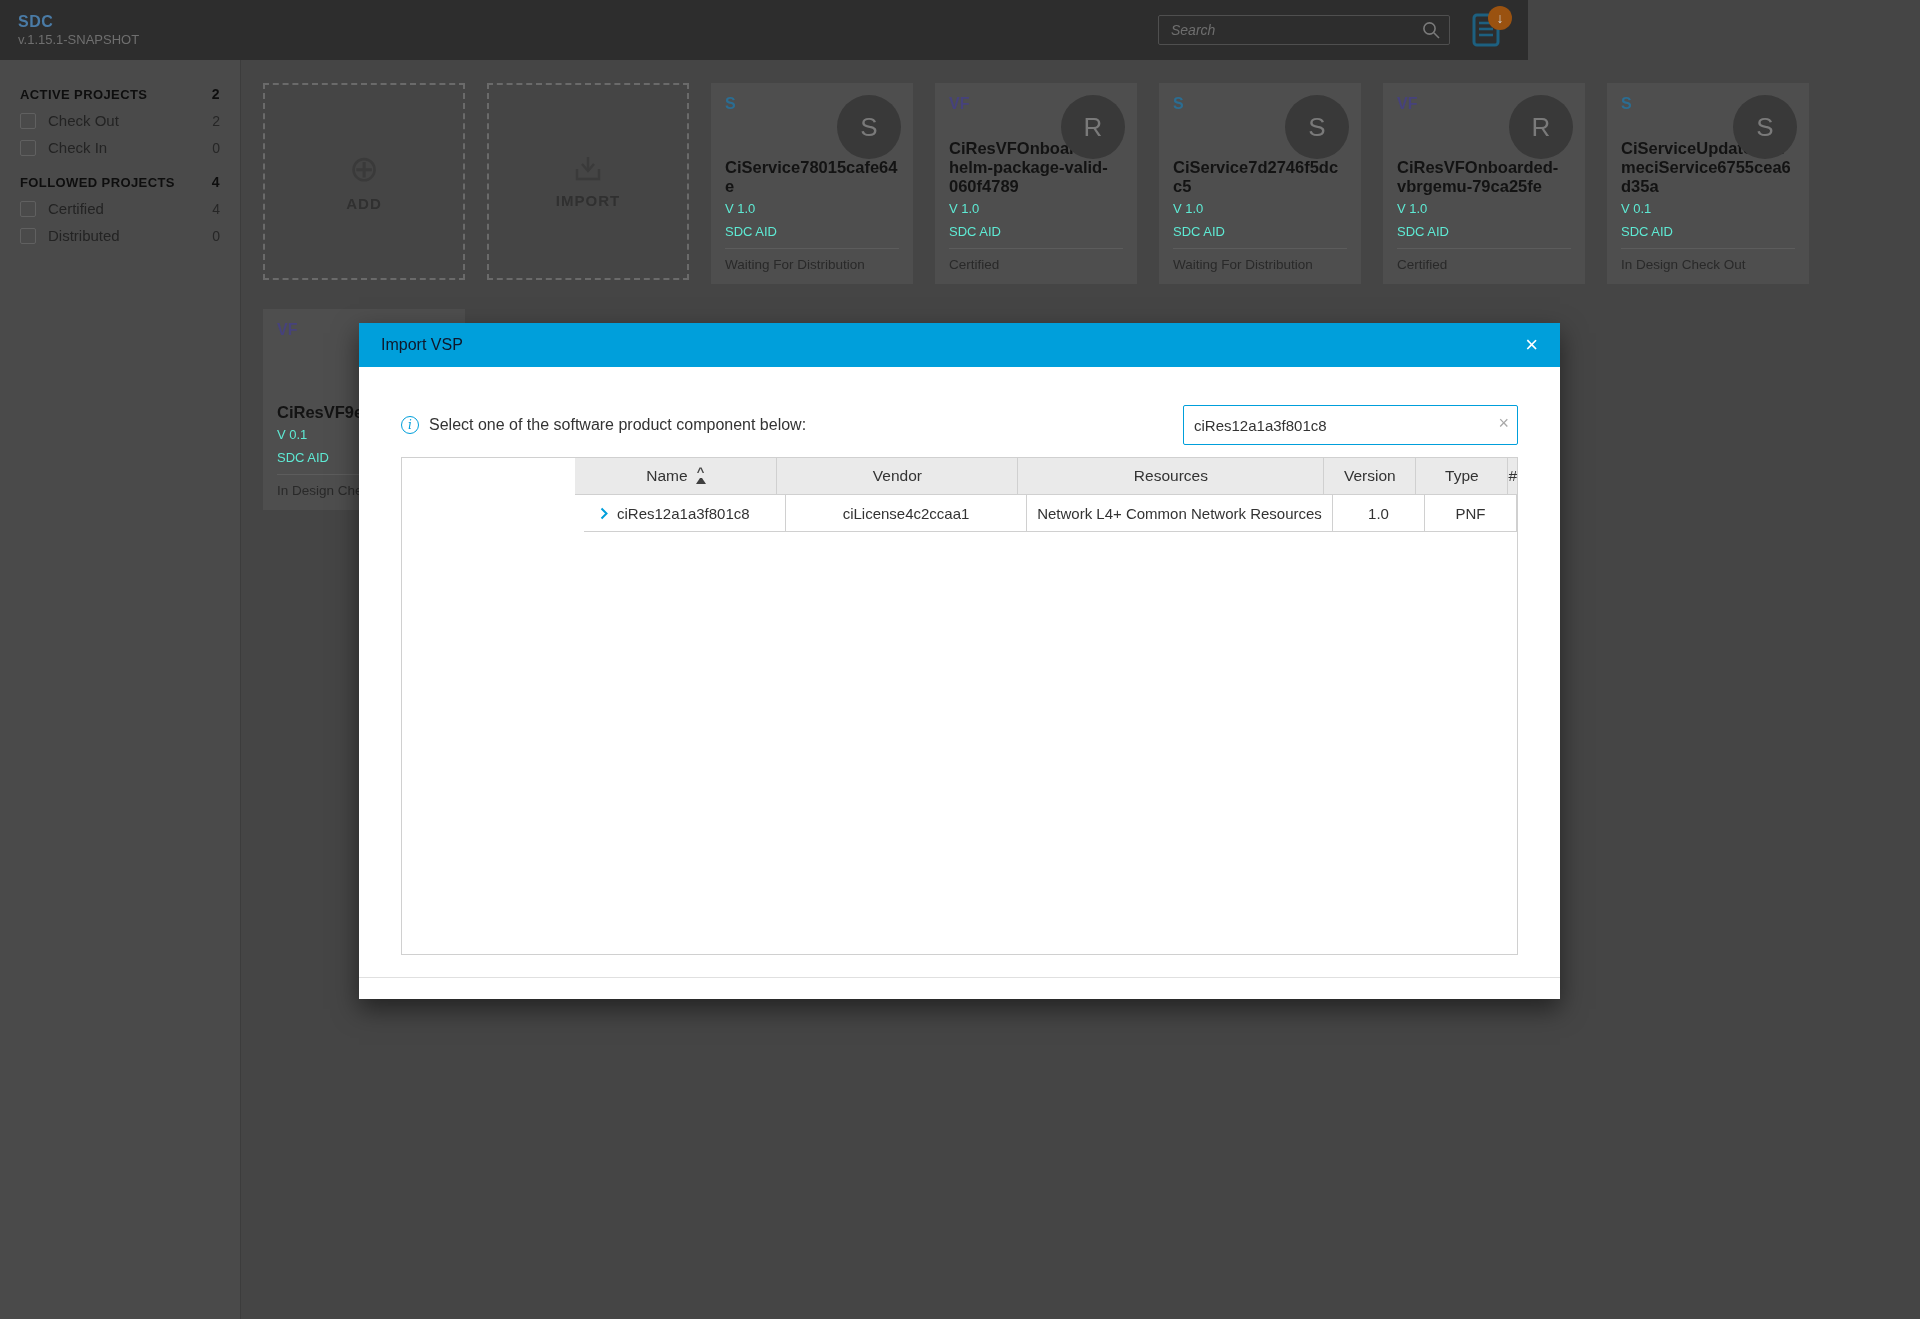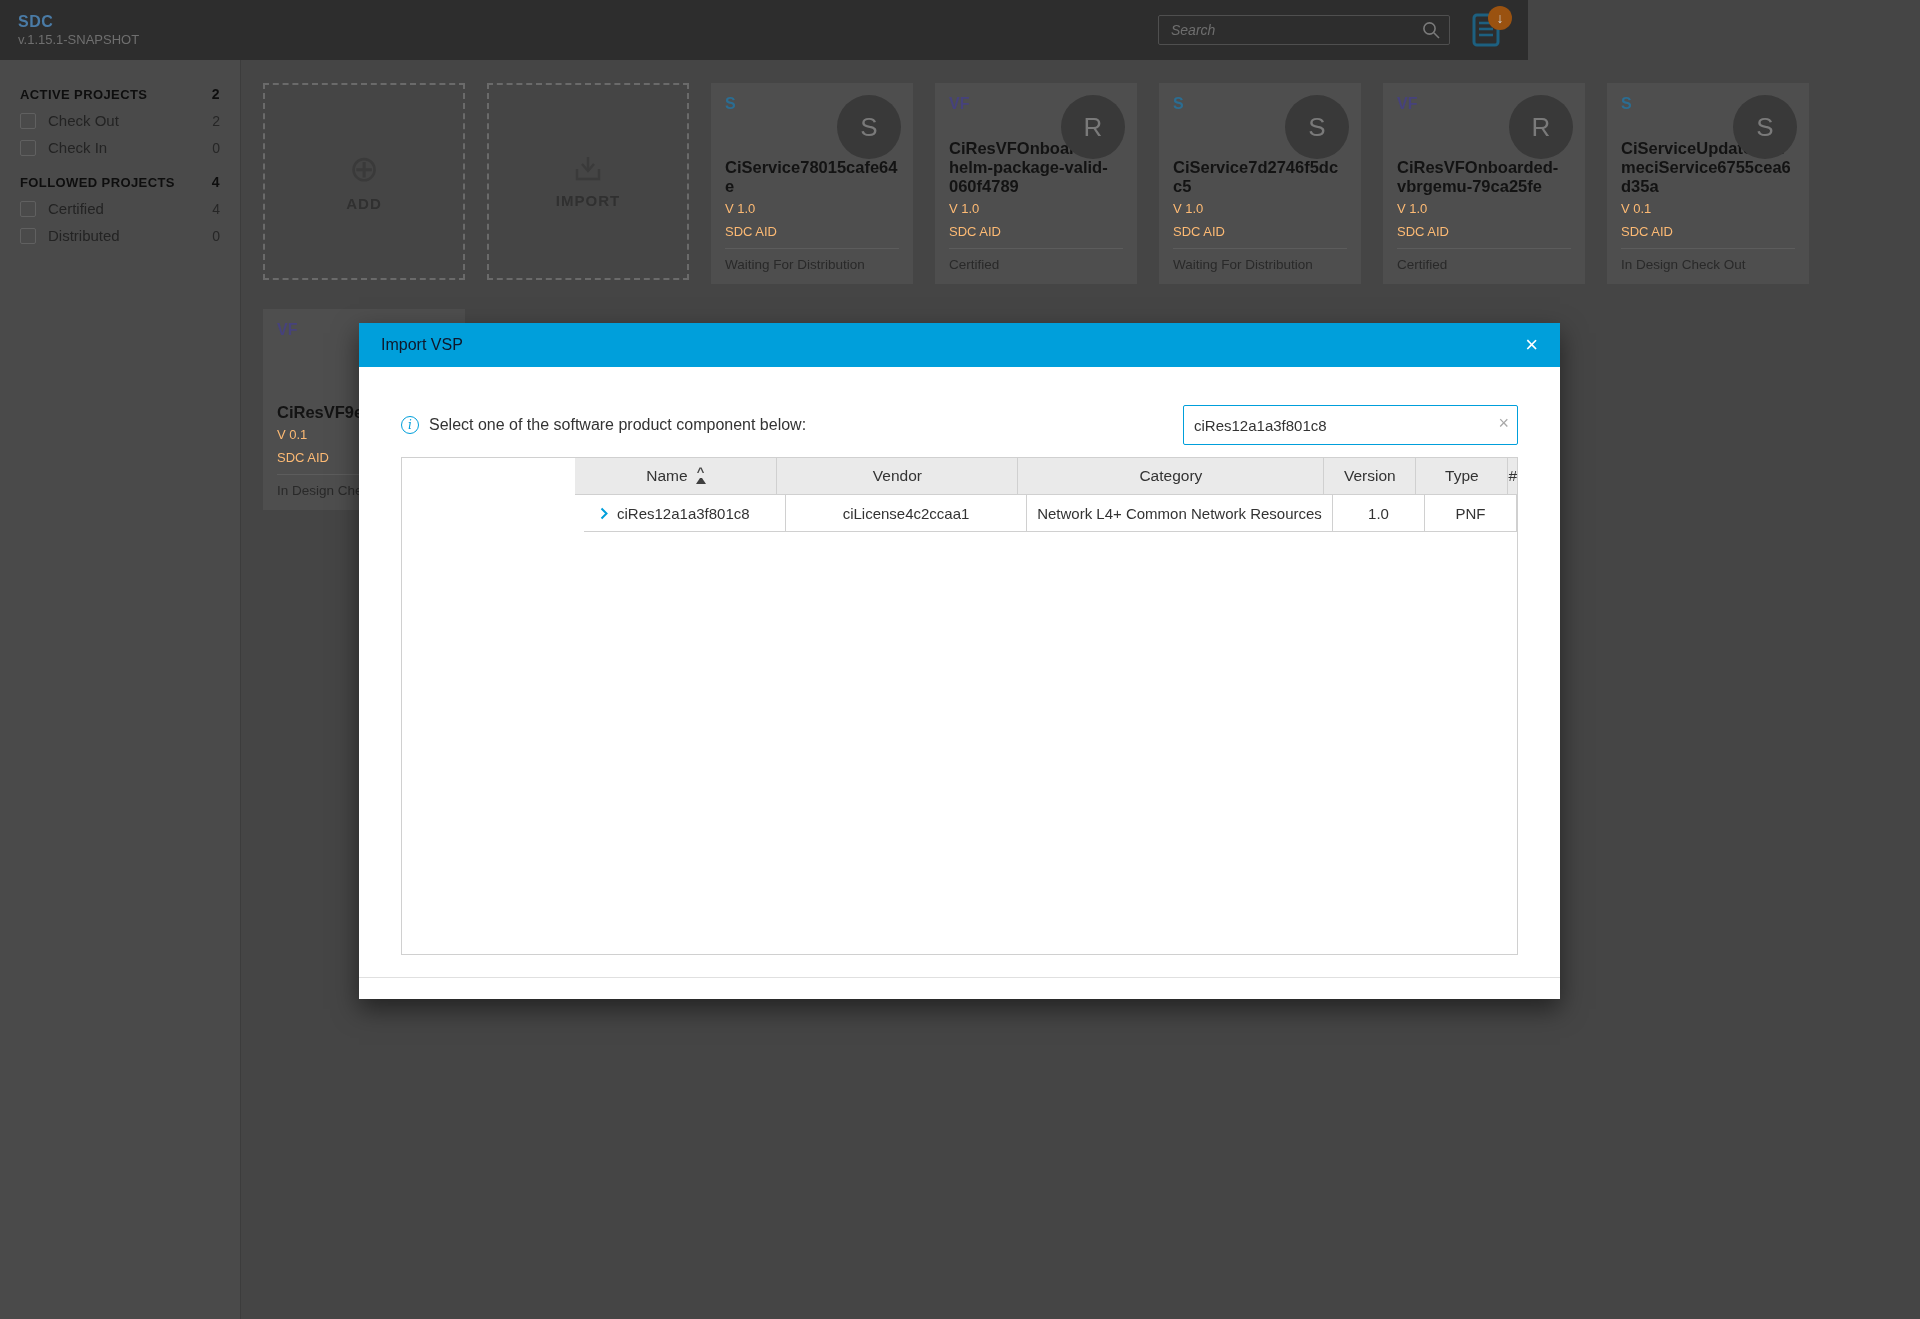--- a/index.html
+++ b/index.html
@@ -36,21 +36,21 @@
   .dashboard { position:absolute; left:241px; top:60px; right:0; bottom:0; padding:23px 0 0 22px; display:flex; flex-wrap:wrap; align-content:flex-start; gap:25px 22px; z-index:1; }
   .tile { width:202px; height:197px; border:2px dashed #6a6a6a; display:flex; flex-direction:column; align-items:center; justify-content:center; gap:9px; cursor:pointer; }
   .tile-label { font-size:15px; font-weight:700; letter-spacing:1px; color:#303030; }
   .tile-plus { font-size:36px; line-height:34px; color:#3a3a3a; font-weight:400; }
   .card { position:relative; width:202px; height:201px; background:#4e4e4e; padding:12px 14px 12px; display:flex; flex-direction:column; }
   .card-type { font-size:16px; font-weight:600; }
   .card.s .card-type { color:#2b6d92; }
   .card.vf .card-type { color:#46427c; }
   .avatar { position:absolute; top:12px; right:12px; width:64px; height:64px; border-radius:50%; background:#393939; display:flex; align-items:center; justify-content:center; font-size:26px; color:#7a7a7a; }
   .card-title { margin-top:auto; font-size:16.5px; font-weight:700; color:#131313; line-height:1.14; word-break:break-word; }
-  .card-meta { font-size:13px; color:#fdba74; line-height:1.55; margin-top:3px; }
+  .card-meta { font-size:13px; color:#5eead4; line-height:1.55; margin-top:3px; }
   .card-div { border-top:1px solid #5c5c5c; margin-top:6px; }
   .card-status { font-size:13.5px; color:#292929; padding-top:8px; }
 
   
   .modal { position:absolute; left:359px; top:323px; width:1201px; height:676px; background:#ffffff; z-index:10; box-shadow:0 10px 24px rgba(0,0,0,.5); display:flex; flex-direction:column; }
   .modal-header { height:44px; flex:0 0 44px; background:#009fdb; display:flex; align-items:center; padding:0 22px; }
   .modal-title { color:#0f172a; font-size:16px; }
   .modal-close { margin-left:auto; color:#ffffff; font-size:22px; line-height:22px; cursor:pointer; }
   .modal-body { flex:1 1 auto; padding:0 42px; }
   .instr-row { margin-top:38px; height:40px; display:flex; align-items:center; gap:10px; }
@@ -232,21 +232,21 @@
       <div class="vsp-table">
         <div class="thead">
           <div class="tc c-name">
             <span>Name</span>
             <span class="sort-stack">
               <span class="sort-caret">^</span>
               <span class="sort-trap"></span>
             </span>
           </div>
           <div class="tc c-vendor">Vendor</div>
-          <div class="tc c-cat">Category</div>
+          <div class="tc c-cat">Resources</div>
           <div class="tc c-ver">Version</div>
           <div class="tc c-type">Type</div>
           <div class="tc c-hash">#</div>
         </div>
         <div class="trow">
           <div class="tc c-name">
             <svg width="8" height="13" viewBox="0 0 8 13">
               <polyline points="1.5,1.5 6.5,6.5 1.5,11.5" fill="none" stroke="#009fdb" stroke-width="2"></polyline>
             </svg>
             <span>ciRes12a1a3f801c8</span>

